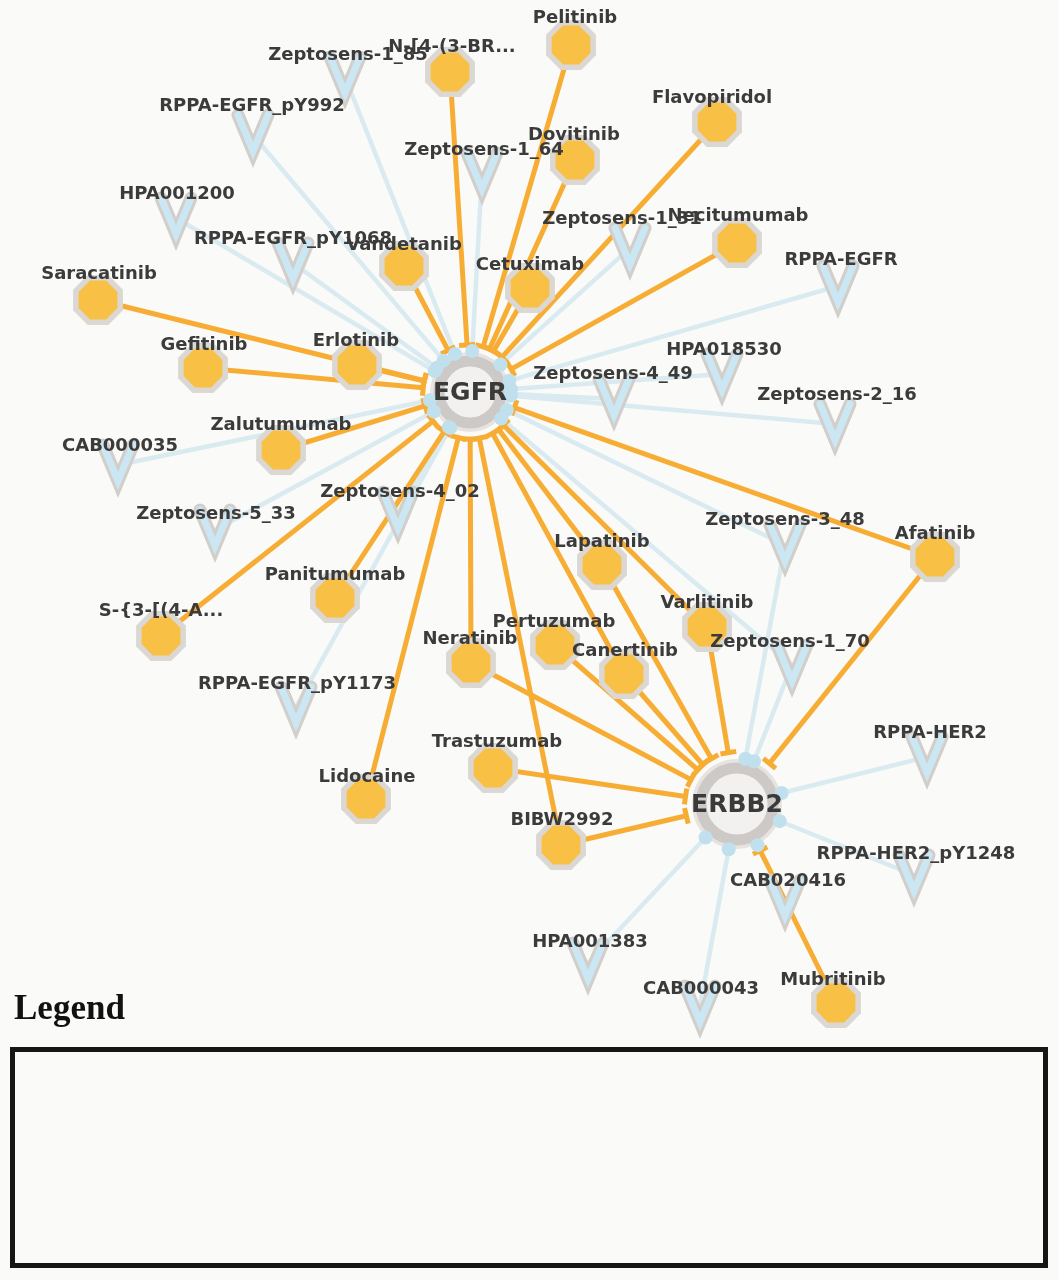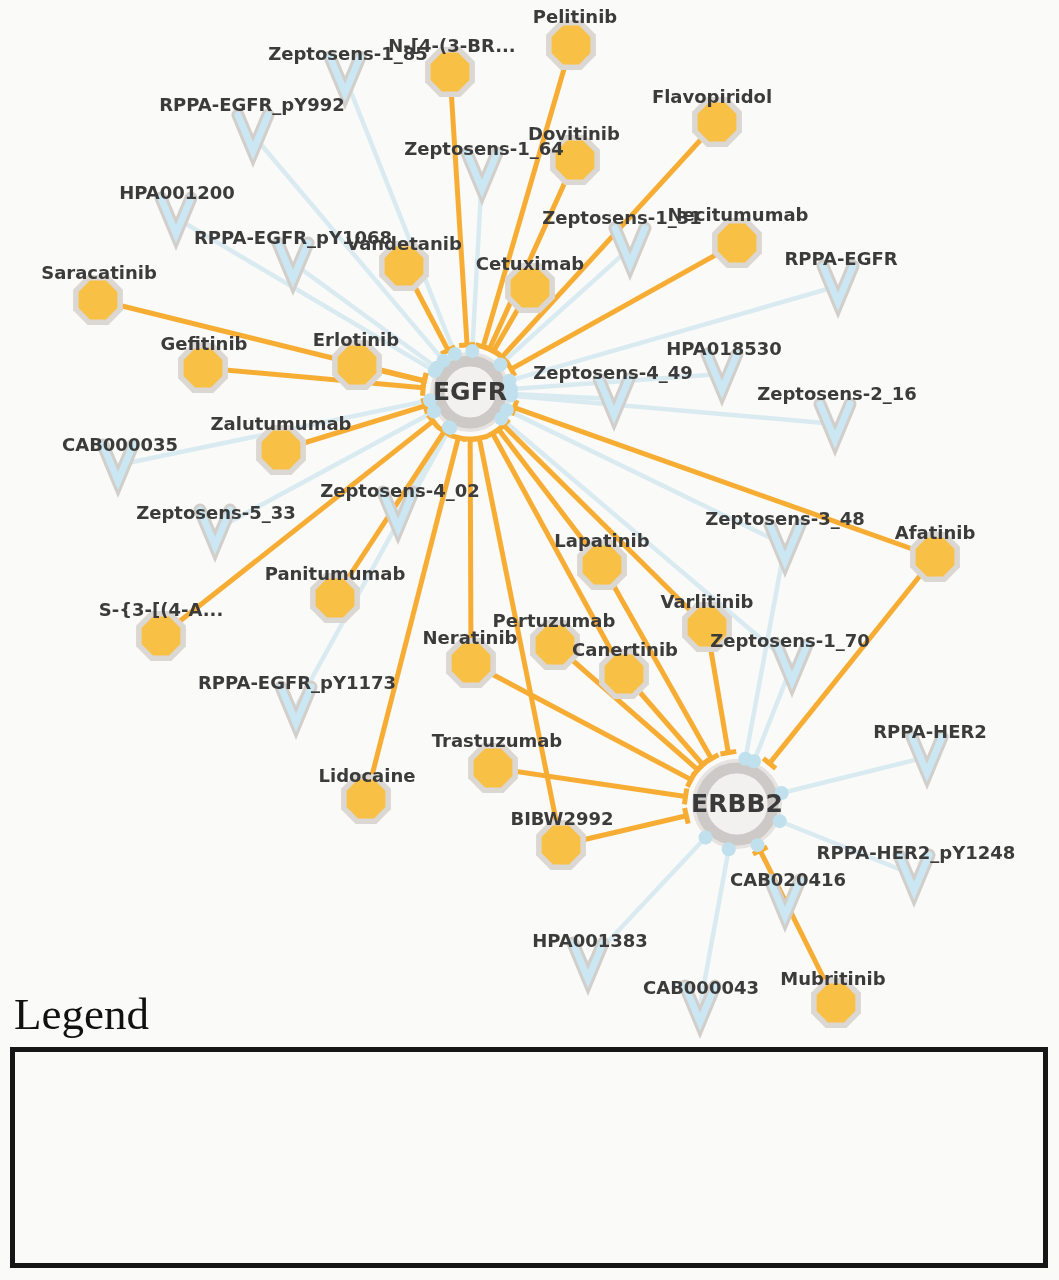--- a/index.html
+++ b/index.html
@@ -1,20 +1,20 @@
 <!DOCTYPE html>
 <html><head>
 <meta charset="utf-8">
 <style>
   html,body{margin:0;padding:0;background:#ffffff;}
   #stage{position:relative;width:1059px;height:1280px;background:#fafaf8;overflow:hidden;
          font-family:"DejaVu Sans", sans-serif;}
   #graph-svg{position:absolute;left:0;top:0;}
   .legend-title{position:absolute;left:14px;top:988px;font-family:"Liberation Serif", serif;
-                font-weight:400;font-size:45px;color:#111;}
+                font-weight:700;font-size:35px;color:#111;}
   .legend-box{position:absolute;left:10px;top:1047px;width:1038px;height:221px;
               border:5px solid #161616;box-sizing:border-box;background:#fafaf8;}
 </style>
 </head>
 <body>
 
 <div id="stage">
   <svg id="graph-svg" width="1059" height="1280" viewBox="0 0 1059 1280">
       <line x1="345" y1="77" x2="454.5084881471728" y2="352.9613901308754" stroke="#d9ebf1" stroke-width="4.5"></line>
       <line x1="253" y1="135" x2="442.9040254554623" y2="359.9093757698332" stroke="#d9ebf1" stroke-width="4.5"></line>

